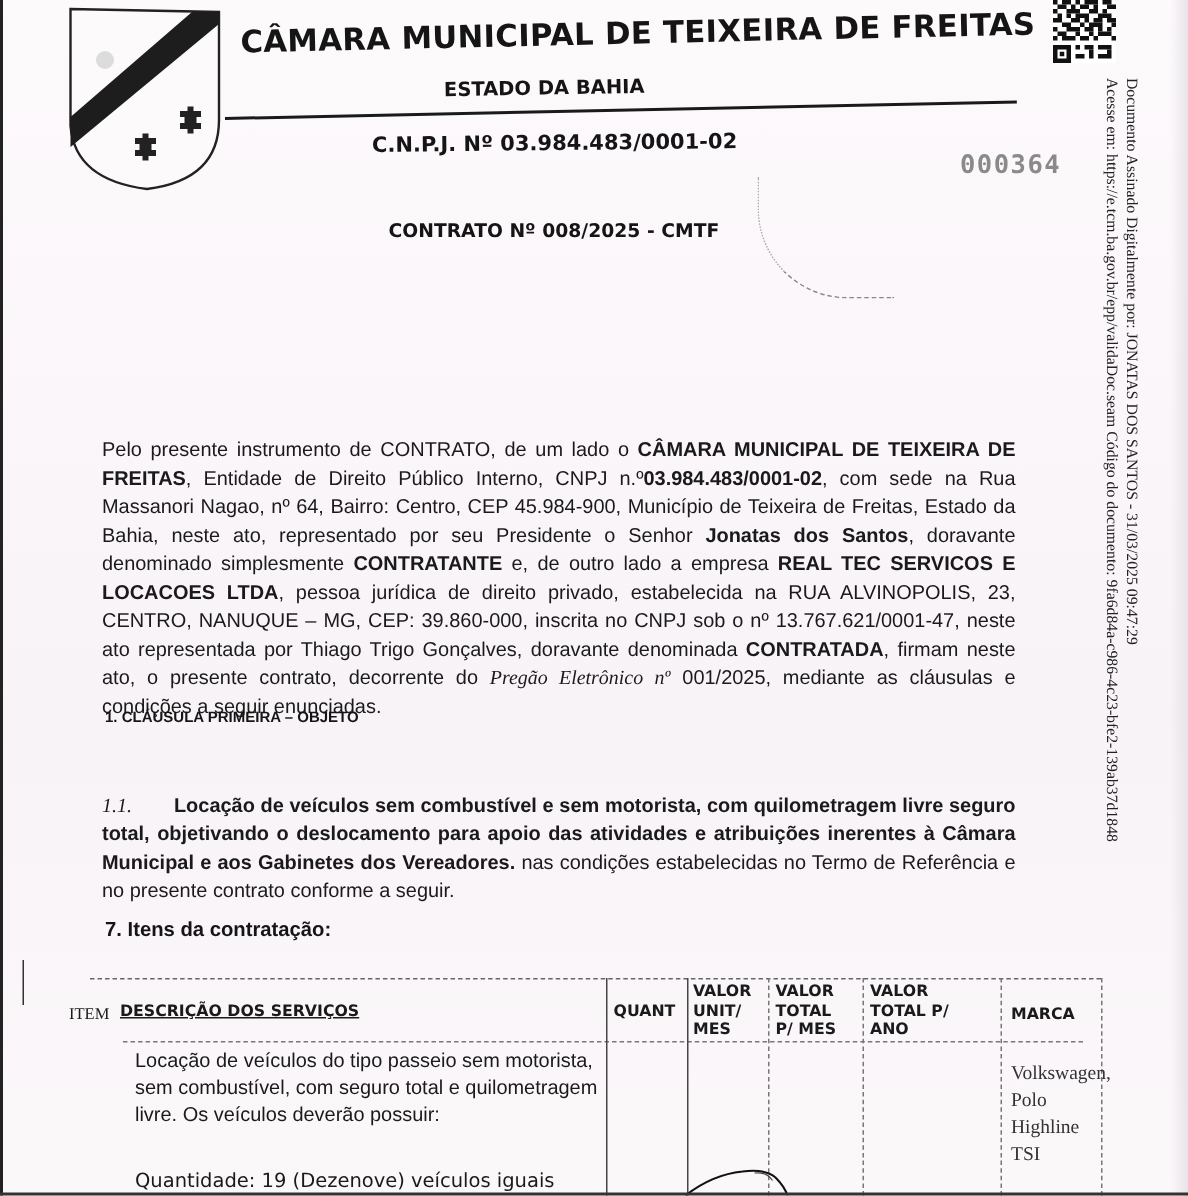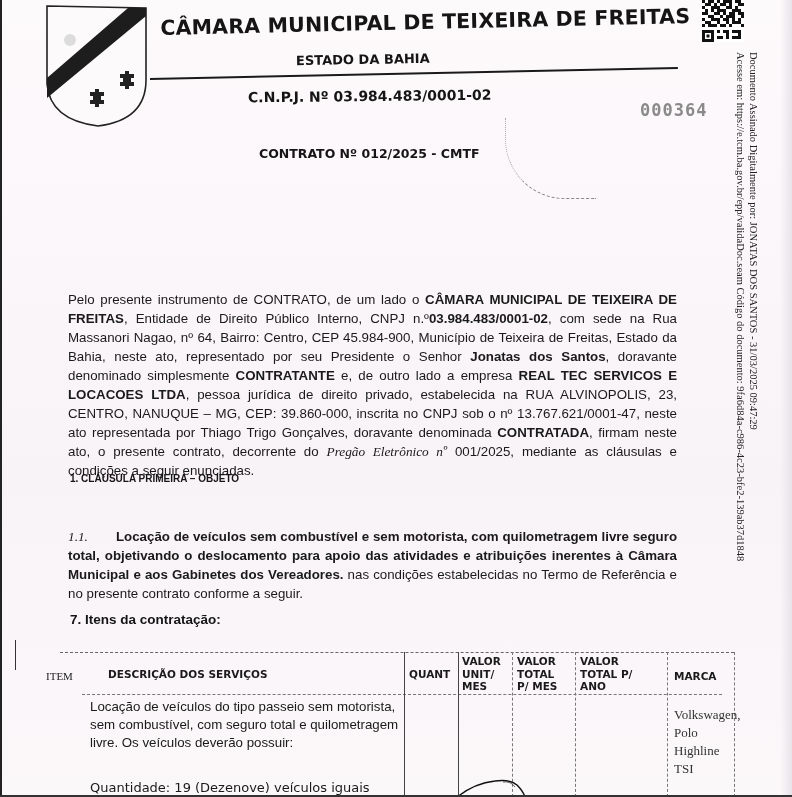--- a/index.html
+++ b/index.html
@@ -199,21 +199,21 @@
     </g>
     <rect x="1" y="11" width="2" height="2" fill="#fff"></rect>
     <rect x="1.5" y="11.5" width="1" height="1" fill="#111"></rect>
   </svg>
 
   <div class="side-text">
     <div>Documento Assinado Digitalmente por: JONATAS DOS SANTOS - 31/03/2025 09:47:29</div>
     <div>Acesse em: https://e.tcm.ba.gov.br/epp/validaDoc.seam Código do documento: 9fa6d84a-c986-4c23-bfe2-139ab37d1848</div>
   </div>
 
-  <div class="contract-no">CONTRATO Nº 012/2025 - CMTF</div>
+  <div class="contract-no">CONTRATO Nº 008/2025 - CMTF</div>
 
 
   <div class="preamble">
     <span>Pelo presente instrumento de CONTRATO, de um lado o </span><b>CÂMARA MUNICIPAL DE TEIXEIRA DE FREITAS</b><span>, Entidade de Direito Público Interno, CNPJ n.º</span><b>03.984.483/0001-02</b><span>, com sede na Rua Massanori Nagao, nº 64, Bairro: Centro, CEP 45.984-900, Município de Teixeira de Freitas, Estado da Bahia, neste ato, representado por seu Presidente o Senhor </span><b>Jonatas dos Santos</b><span>, doravante denominado simplesmente </span><b>CONTRATANTE</b><span> e, de outro lado a empresa </span><b>REAL TEC SERVICOS E LOCACOES LTDA</b><span>, pessoa jurídica de direito privado, estabelecida na RUA ALVINOPOLIS, 23, CENTRO, NANUQUE – MG, CEP: 39.860-000, inscrita no CNPJ sob o nº 13.767.621/0001-47, neste ato representada por Thiago Trigo Gonçalves, doravante denominada </span><b>CONTRATADA</b><span>, firmam neste ato, o presente contrato, decorrente do </span><i>Pregão Eletrônico nº</i><span> 001/2025, mediante as cláusulas e condições a seguir enunciadas.</span>
   </div>
 
   <div class="clause-title">1. CLÁUSULA PRIMEIRA – OBJETO</div>
   <div class="clause-body">
     <span class="num">1.1.</span><b>Locação de veículos sem combustível e sem motorista, com quilometragem livre seguro total, objetivando o deslocamento para apoio das atividades e atribuições inerentes à Câmara Municipal e aos Gabinetes dos Vereadores.</b><span> nas condições estabelecidas no Termo de Referência e no presente contrato conforme a seguir.</span>
   </div>
@@ -224,21 +224,21 @@
     <div class="tbl-top"></div>
     <div class="tbl-head-bottom"></div>
     <div class="vline" style="left:404px;top:652px;height:145px;"></div>
     <div class="vline" style="left:458px;top:652px;height:145px;"></div>
     <div class="vline dash" style="left:512px;top:652px;height:145px;"></div>
     <div class="vline dash" style="left:575px;top:652px;height:145px;"></div>
     <div class="vline dash" style="left:667px;top:652px;height:145px;"></div>
     <div class="vline dash" style="left:734px;top:652px;height:145px;"></div>
 
     <div class="th th-item" style="left:46px;top:670px;">ITEM</div>
-    <div class="th" style="left:108px;top:668px;">DESCRIÇÃO DOS SERVIÇOS</div>
+    <div class="th" style="left:80px;top:668px;text-decoration:underline;">DESCRIÇÃO DOS SERVIÇOS</div>
     <div class="th" style="left:409px;top:668px;">QUANT</div>
     <div class="th" style="left:462px;top:655px;">
       <div>VALOR</div>
       <div>UNIT/</div>
       <div>MES</div>
     </div>
     <div class="th" style="left:517px;top:655px;">
       <div>VALOR</div>
       <div>TOTAL</div>
       <div>P/ MES</div>

